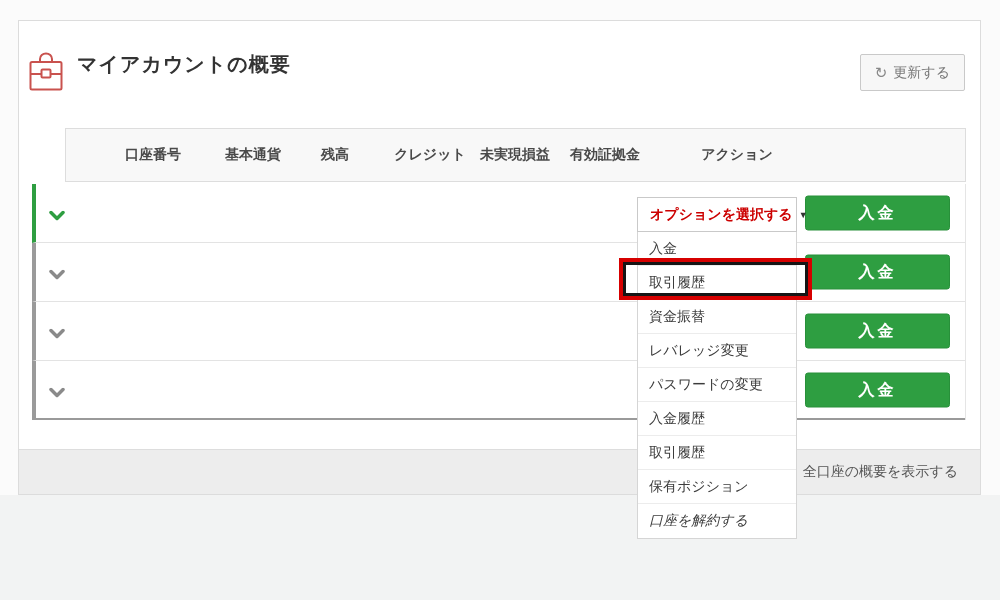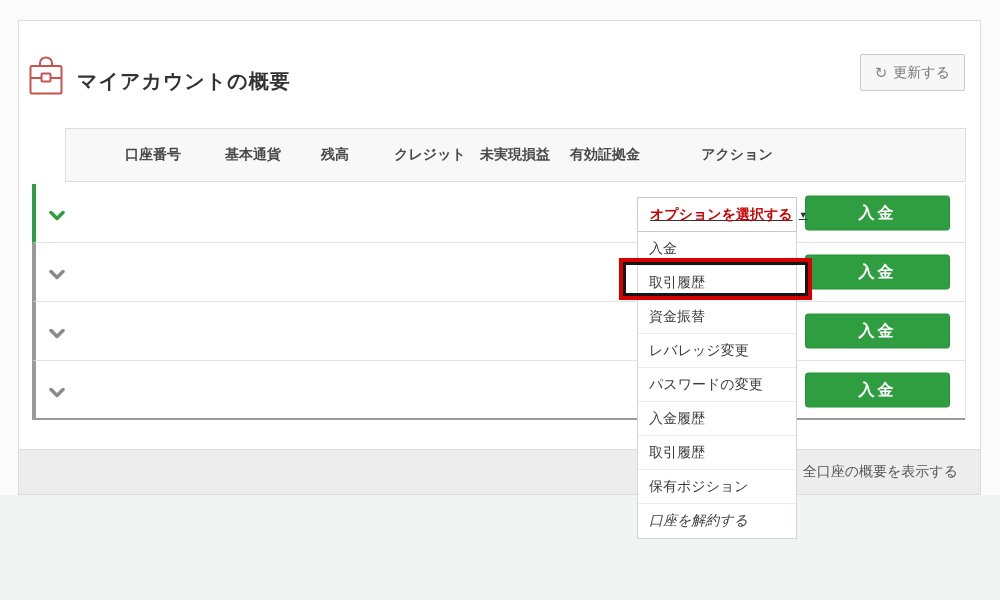--- a/index.html
+++ b/index.html
@@ -15,21 +15,21 @@
     position:absolute; left:0; top:0; width:1000px; height:495px;
     background:#fbfbfb;
   }
   
   .card {
     position:absolute; left:18px; top:20px; width:963px; height:475px;
     background:#ffffff; border:1px solid #dcdcdc; z-index:1;
   }
   .card-header {
     position:absolute; left:10px; top:30px; height:44px;
-    display:flex; align-items:flex-end; gap:14px;
+    display:flex; align-items:flex-start; gap:14px;
   }
   .briefcase { width:34px; height:40px; display:inline-block; }
   .page-title { font-size:20px; font-weight:bold; color:#333; letter-spacing:1px; }
   .refresh-btn {
     position:absolute; right:15px; top:33px; height:37px; padding:0 14px;
     background:#f7f7f7; border:1px solid #c9c9c9; border-radius:2px;
     font-size:14px; color:#777; cursor:pointer;
     display:flex; align-items:center; gap:6px;
     font-family:inherit;
   }
@@ -78,21 +78,21 @@
     background:#ededed; border-top:1px solid #ddd;
     display:flex; align-items:center; justify-content:flex-end;
     padding-right:22px;
   }
   .all-accounts-link { font-size:14px; color:#555; text-decoration:none; cursor:pointer; }
   
   .dd-overlay { position:absolute; left:637px; top:197px; width:160px; z-index:5; }
   .dd-select {
     height:35px; background:#fff; border:1px solid #c9c9c9;
     display:flex; align-items:center; justify-content:space-between;
-    padding:0 12px; cursor:pointer;text-decoration:underline;
+    padding:0 12px; cursor:pointer;
   }
   .dd-select .sel-label { font-size:14px; font-weight:bold; color:var(--red); white-space:nowrap; }
   .dd-select .caret { font-size:9px; color:#333; margin-left:6px; }
   .dd-menu {
     list-style:none; background:#fff;
     border:1px solid #d5d5d5; border-top:none;
     width:160px;
   }
   .dd-menu li {
     height:34px; line-height:33px; padding-left:11px;

